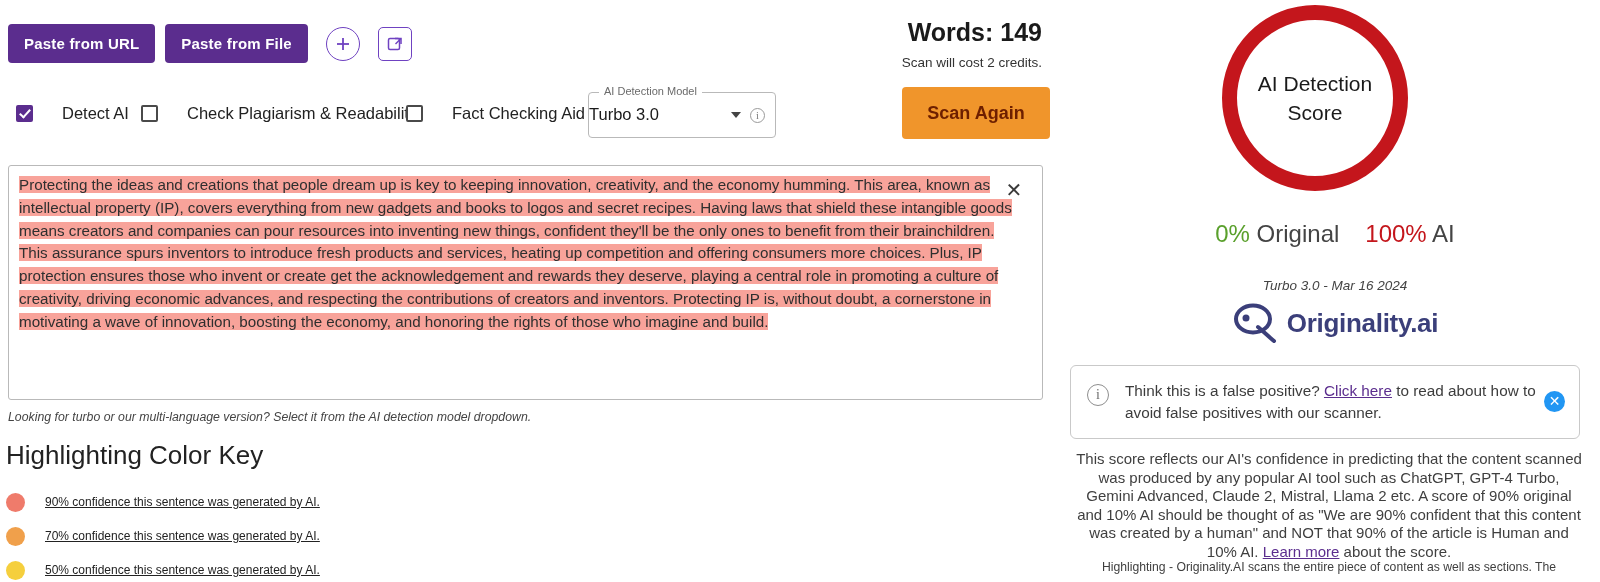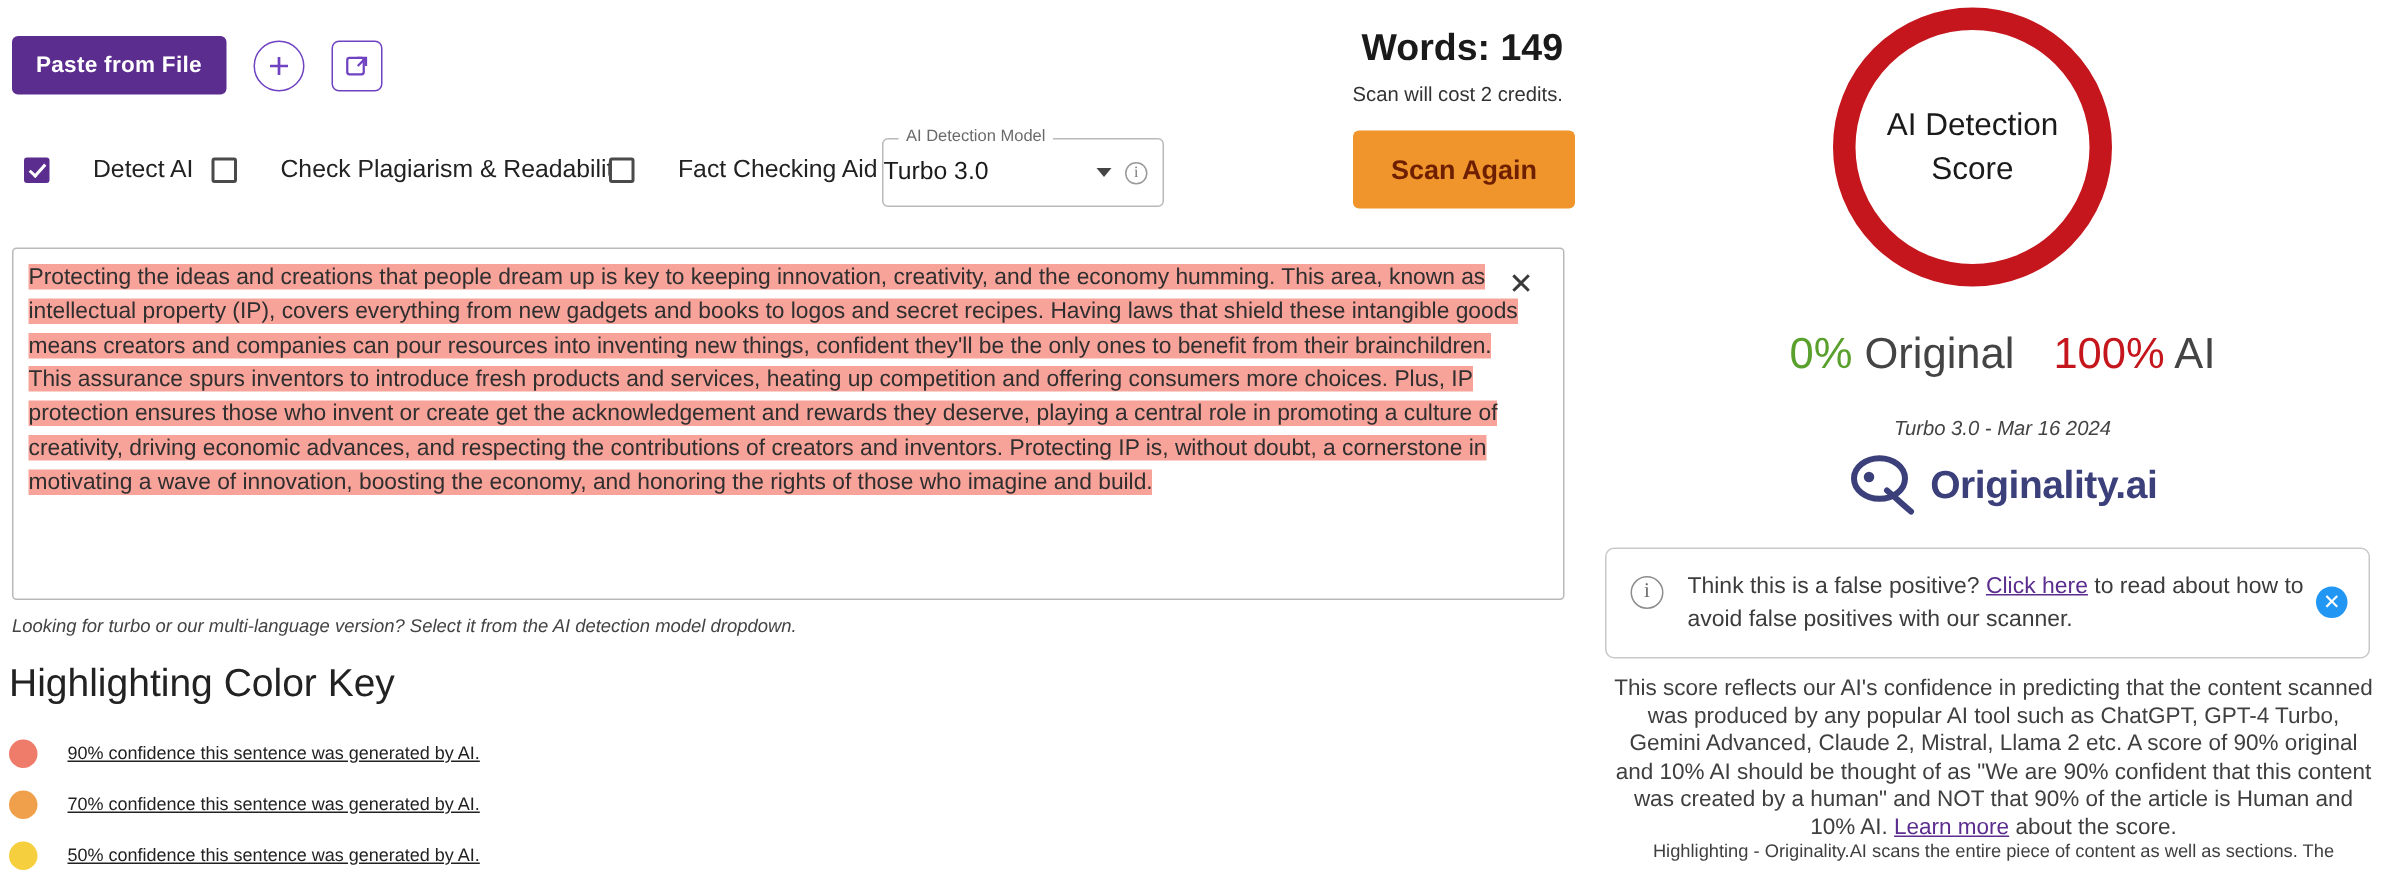--- a/index.html
+++ b/index.html
@@ -256,21 +256,21 @@
   .ring .ringtext {
     font-size: 21px;
     color: #1a1a1a;
     line-height: 29px;
   }
   .scores {
     position: absolute;
     left: 0; top: 220px;
     width: 530px;
     text-align: center;
-    font-size: 29px;
+    font-size: 24px;
   }
   .score-orig { color: #5aa02c; }
   .score-orig .lbl { color: #444; }
   .score-ai { color: #c4161c; margin-left: 26px; }
   .score-ai .lbl { color: #444; }
   .modelline {
     position: absolute;
     left: 0; top: 278px;
     width: 530px;
     text-align: center;
@@ -363,20 +363,21 @@
   }
 </style>
 </head>
 <body>
 
 <div class="page">
 
   <div class="left">
 
     <div class="toolbar">
+      <button class="btn-purple">Paste from URL</button>
       <button class="btn-purple">Paste from File</button>
       <div class="circ-btn">
         <svg width="18" height="18" viewBox="0 0 18 18" aria-hidden="true">
           <line x1="9" y1="3" x2="9" y2="15" stroke="#6f42c1" stroke-width="1.8"></line>
           <line x1="3" y1="9" x2="15" y2="9" stroke="#6f42c1" stroke-width="1.8"></line>
         </svg>
       </div>
       <div class="circ-btn" style="border-radius:5px;">
         <svg width="18" height="18" viewBox="0 0 18 18" aria-hidden="true">
           <rect x="2.5" y="3.5" width="11" height="11" rx="1.5" fill="none" stroke="#6f42c1" stroke-width="1.5"></rect>

